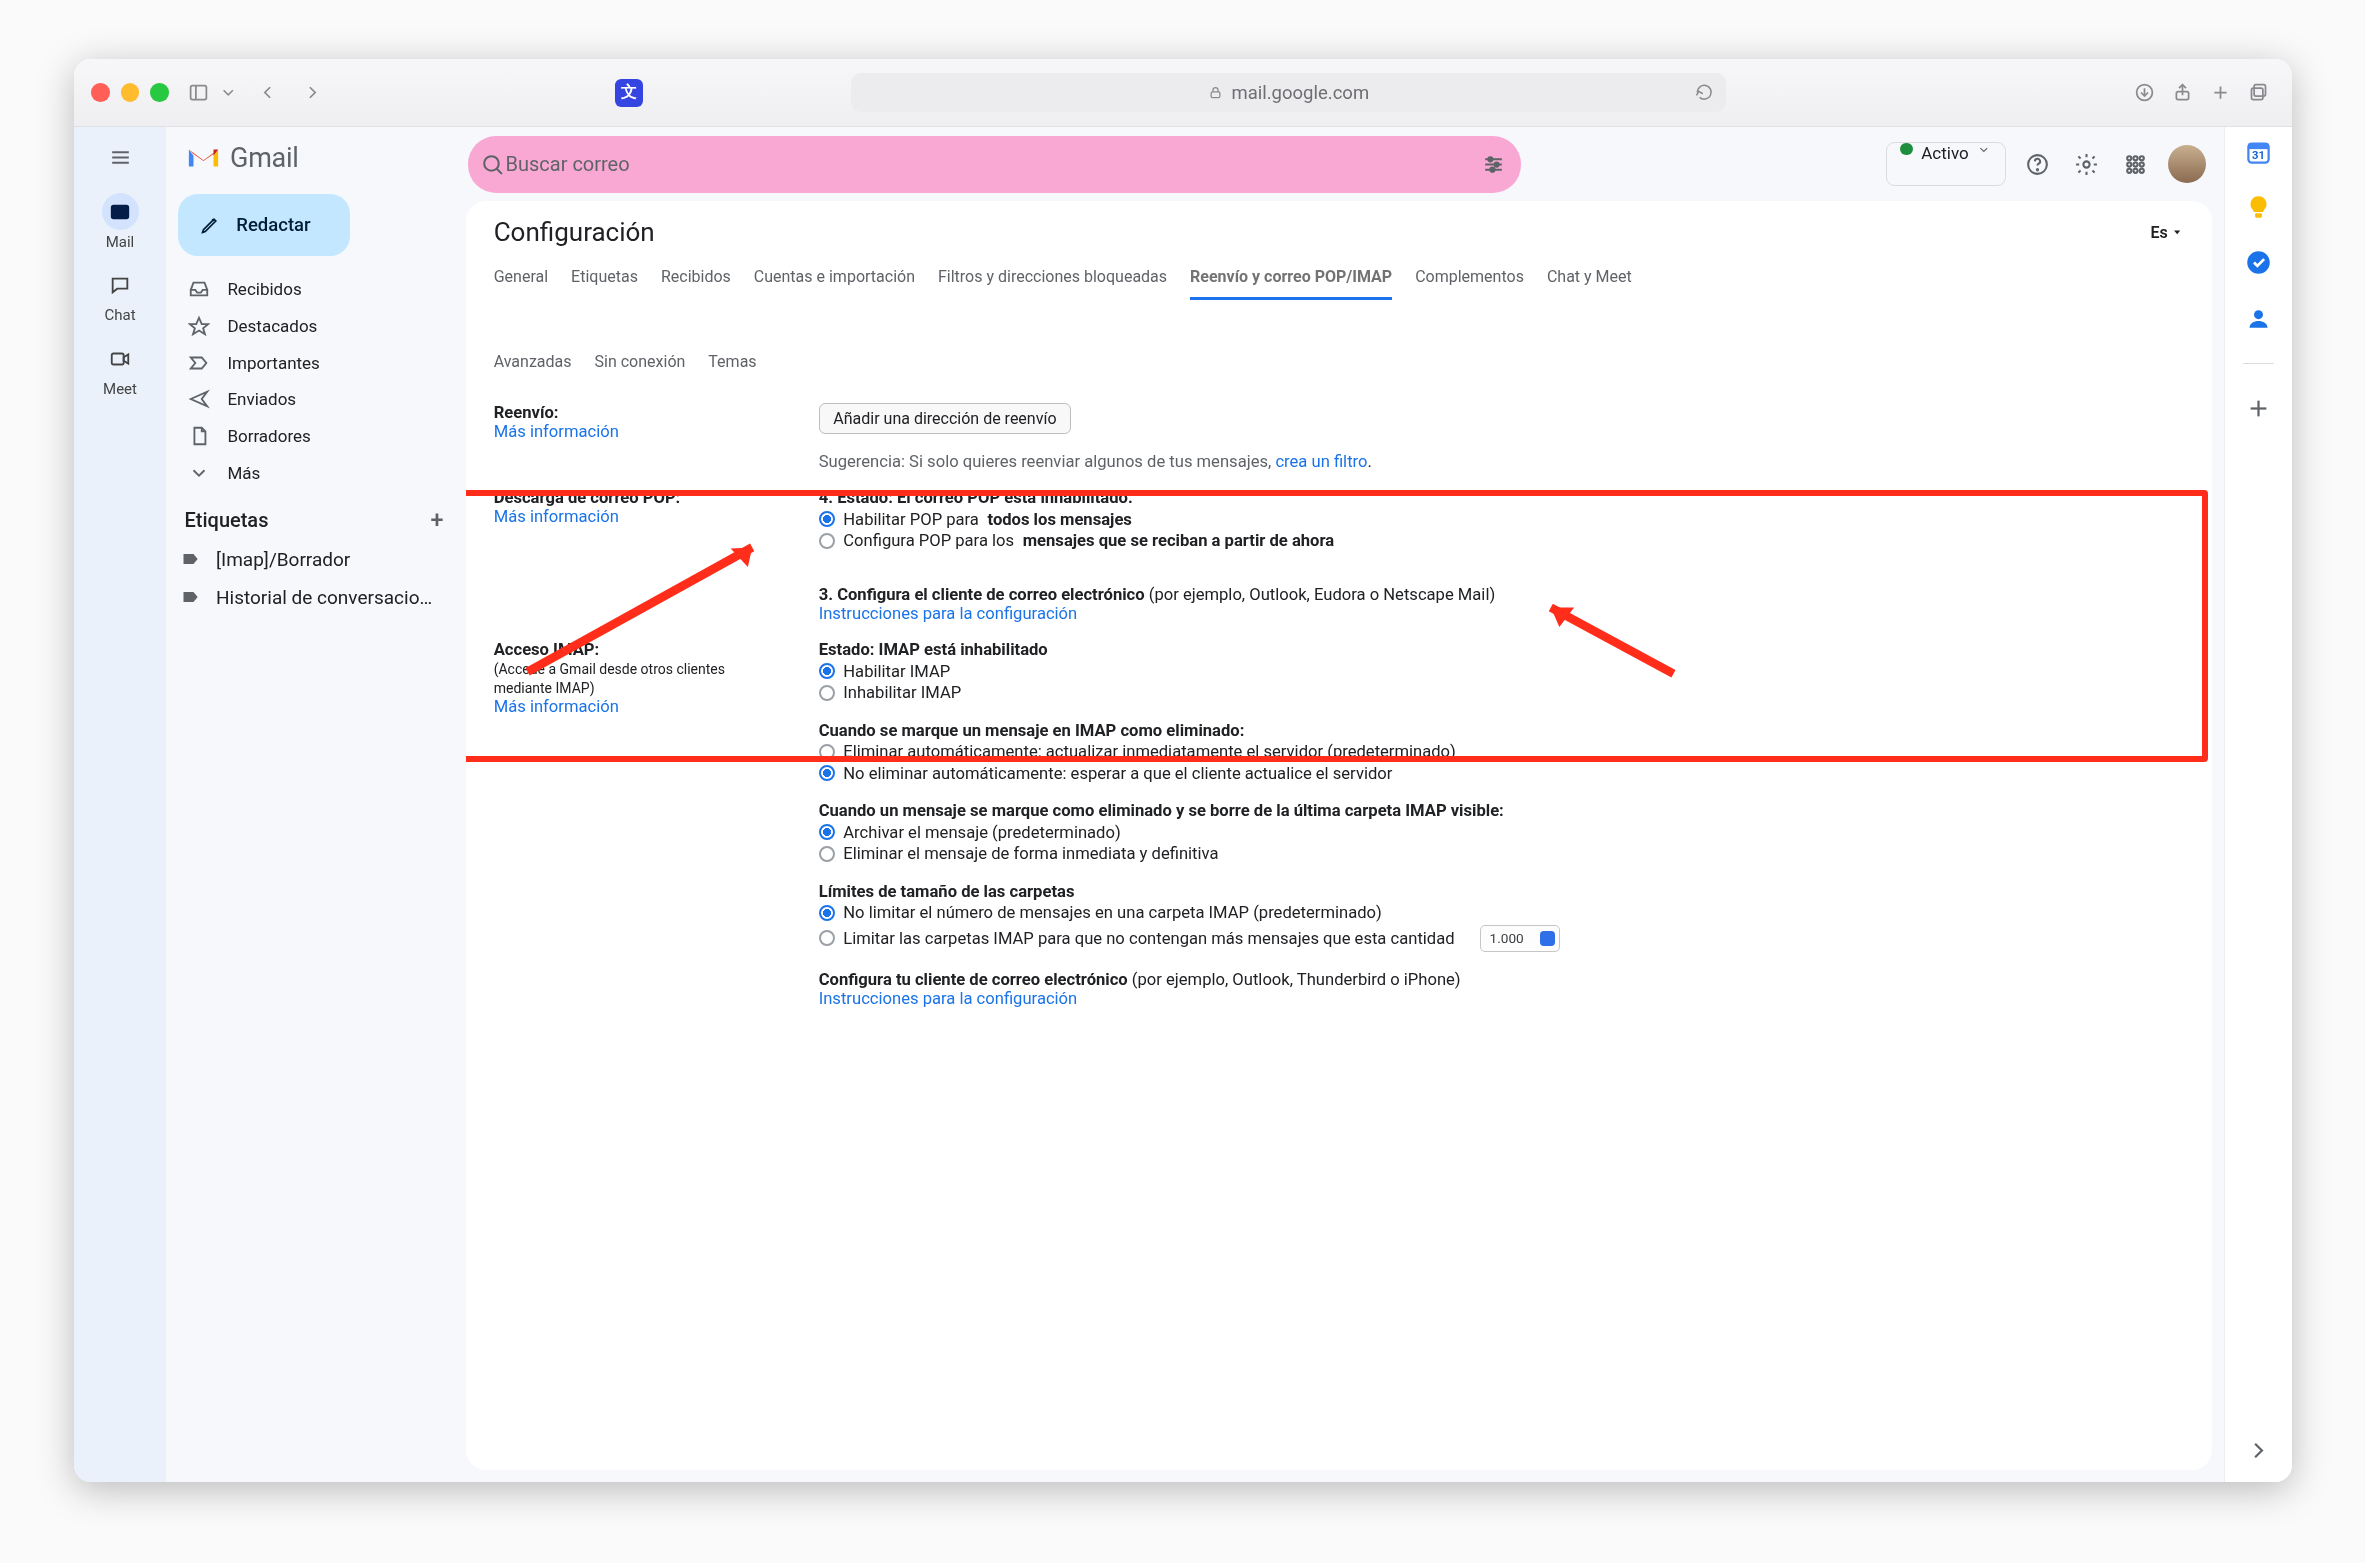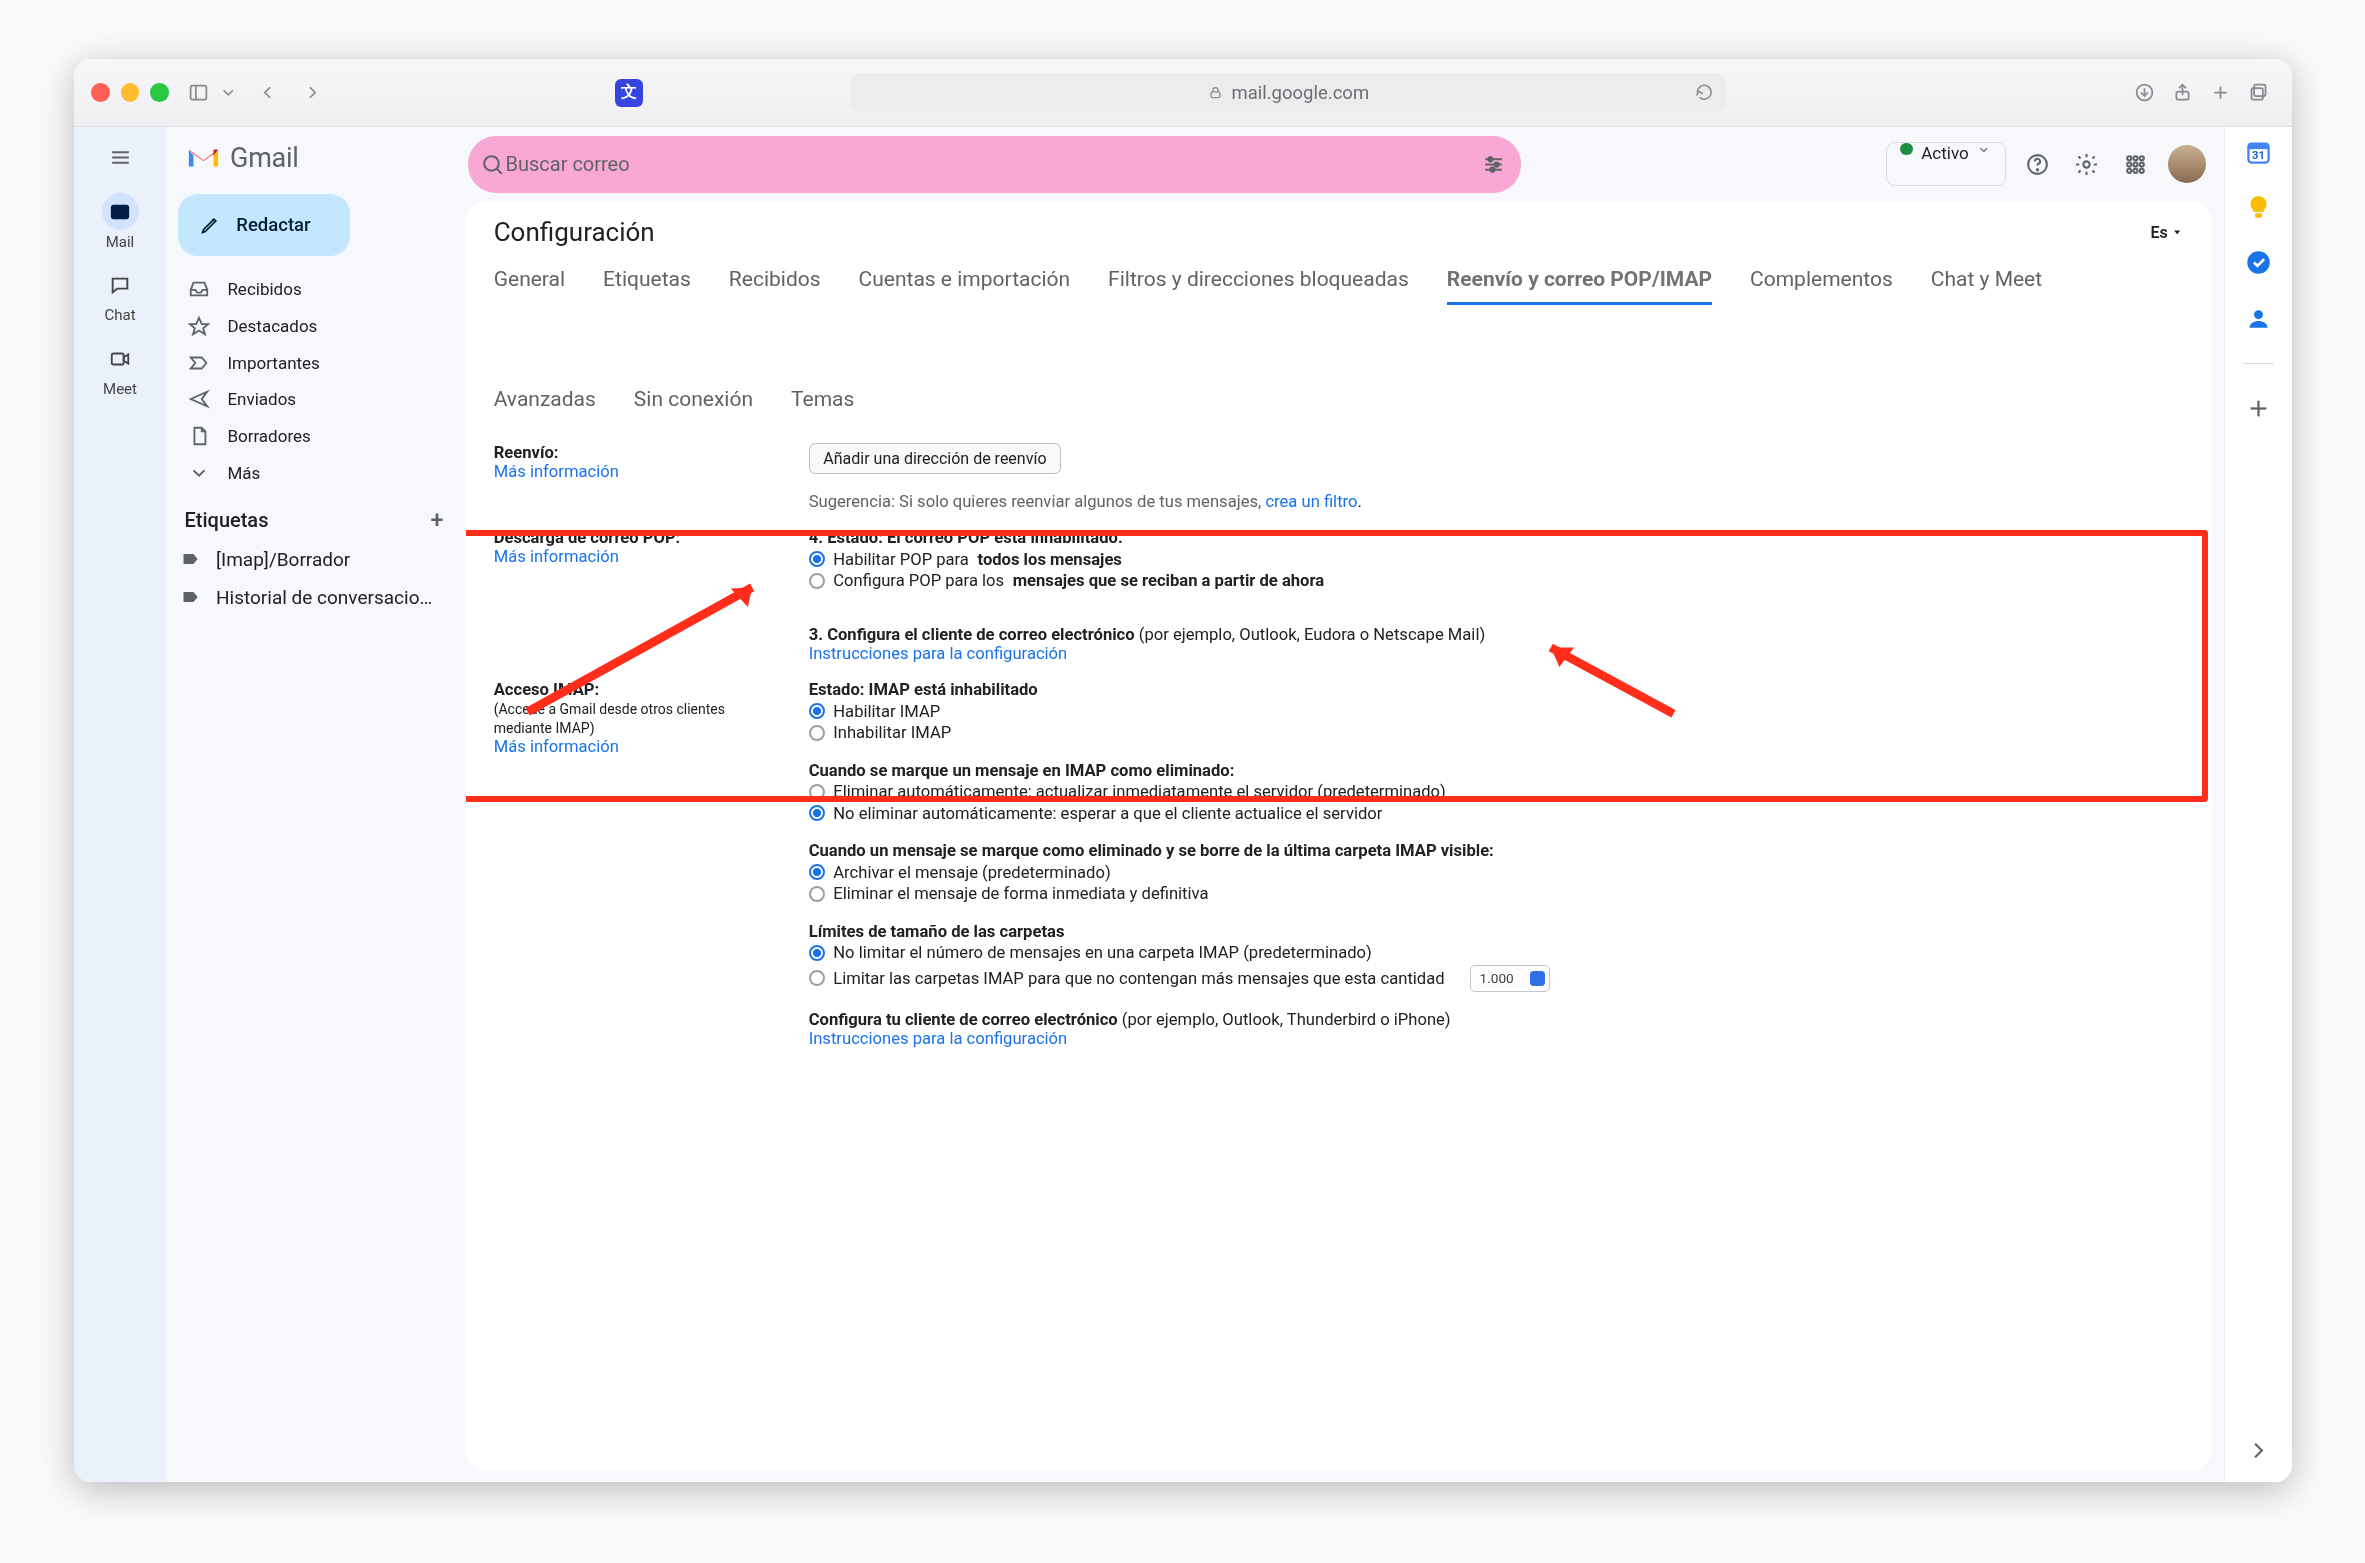--- a/index.html
+++ b/index.html
@@ -46,25 +46,25 @@
   .status-chip{margin-left:auto;height:44px;border:0.6px solid #dadce0;border-radius:8.6px;display:flex;gap:8.6px;padding:0 13.6px;font-size:17px;color:#202124}
   .status-chip .sd{width:12.3px;height:12.3px;border-radius:50%;background:#1e8e3e}
   .icbtn{width:34px;height:34px;display:flex;align-items:center;justify-content:center;border-radius:50%;color:#5f6368}
   .icbtn svg{width:25px;height:25px;stroke:#5f6368;fill:none;stroke-width:2}
   .avatar{width:38px;height:38px;border-radius:50%;background:linear-gradient(#c8b090,#8a6a50);}
   
   .card{margin:0 12.3px 12.3px 3.7px;background:#fff;border-radius:20px;flex:1;display:flex;flex-direction:column;overflow:hidden}
   .card-head{display:flex;align-items:center;justify-content:space-between;padding:16px 28px 2.5px}
   .card-title{font-size:26px;color:#202124}
   .lang{font-size:16px;color:#202124;font-weight:600;display:flex;align-items:center;gap:3.7px}
-  .tabs{display:flex;flex-wrap:wrap;gap:38px;padding:11px 28px 0;font-size:21px;color:#5f6368}
+  .tabs{display:flex;flex-wrap:wrap;gap:23px;padding:11px 28px 0;font-size:16px;color:#5f6368}
   .tab{padding:6.2px 0 11px;cursor:pointer}
   .tab.active{color:#737373;border-bottom:3.1px solid #1a73e8;font-weight:700}
   .settings-body{padding:12.3px 28px 25px;overflow:auto;position:relative;flex:1}
-  .row{display:flex;gap:25px;padding:8.6px 0;align-items:flex-start;font-size:16.6px;color:#202124}
+  .row{display:flex;gap:35px;padding:8.6px 0;align-items:flex-start;font-size:16.6px;color:#202124}
   .row .lcol{width:290px;flex-shrink:0}
   .row .lcol b{font-weight:700}
   .row .rcol{flex:1}
   .link{color:#1a73e8}
   .btn-outline{display:inline-block;border:0.6px solid #bdbdbd;border-radius:6.2px;padding:5px 13.6px;background:#f8f8f8;font-size:16px}
   .hint{color:#5f6368}
   .radio-line{display:flex;align-items:center;gap:8.6px;margin:2.5px 0;font-size:16.6px}
   .radio{width:16px;height:16px;border-radius:50%;border:2.5px solid #9aa0a6;flex-shrink:0}
   .radio.checked{border-color:#1a73e8;background:radial-gradient(#1a73e8 0 45%,transparent 48%)}
   .sel{display:inline-flex;align-items:center;border:0.6px solid #c6c6c6;border-radius:5px;background:#fdfdfd;height:27px;padding:0 25px 0 8.6px;font-size:13.6px;color:#3c4043;position:relative;min-width:468px}

